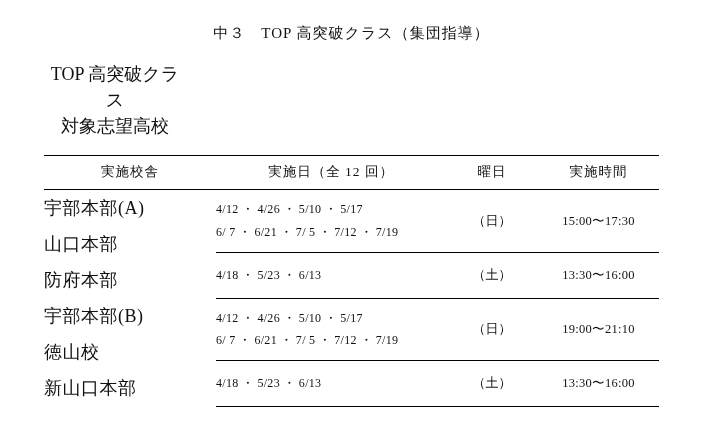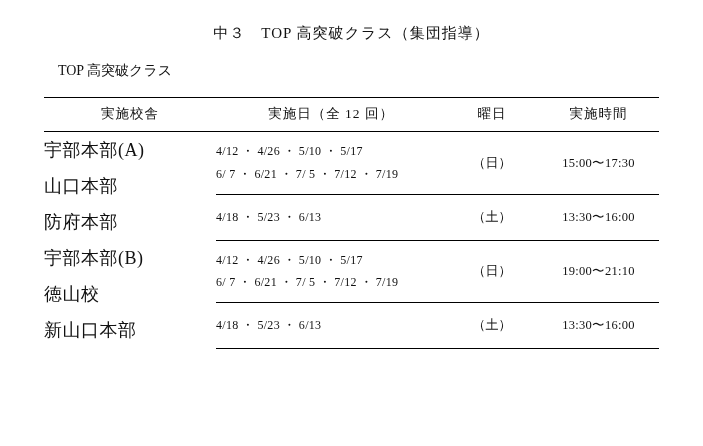--- a/index.html
+++ b/index.html
@@ -33,21 +33,21 @@
   
   .schools-block {
     display: flex;
     align-items: flex-start;
     padding: 0 46px 0 44px;
     margin-bottom: 16px;
   }
   .schools-label {
     width: 142px;
     flex: 0 0 142px;
-    font-size: 14px;
+    font-size: 18px;
     line-height: 1.45;
     text-align: center;
   }
   .schools-list {
     flex: 1;
     display: flex;
     justify-content: space-between;
     align-items: flex-end;
     font-size: 13px;
     padding: 14px 2px 0 14px;
@@ -135,20 +135,21 @@
 </head>
 <body>
 
 <div class="page">
 
   <div class="title">中３　TOP 高突破クラス（集団指導）</div>
 
   <div class="schools-block">
     <div class="schools-label">
       <div>TOP 高突破クラス</div>
+      <div>対象志望高校</div>
     </div>
   </div>
 
   <table class="tbl">
     <colgroup>
       <col class="col-campus">
       <col class="col-dates">
       <col class="col-day">
       <col class="col-time">
     </colgroup>

